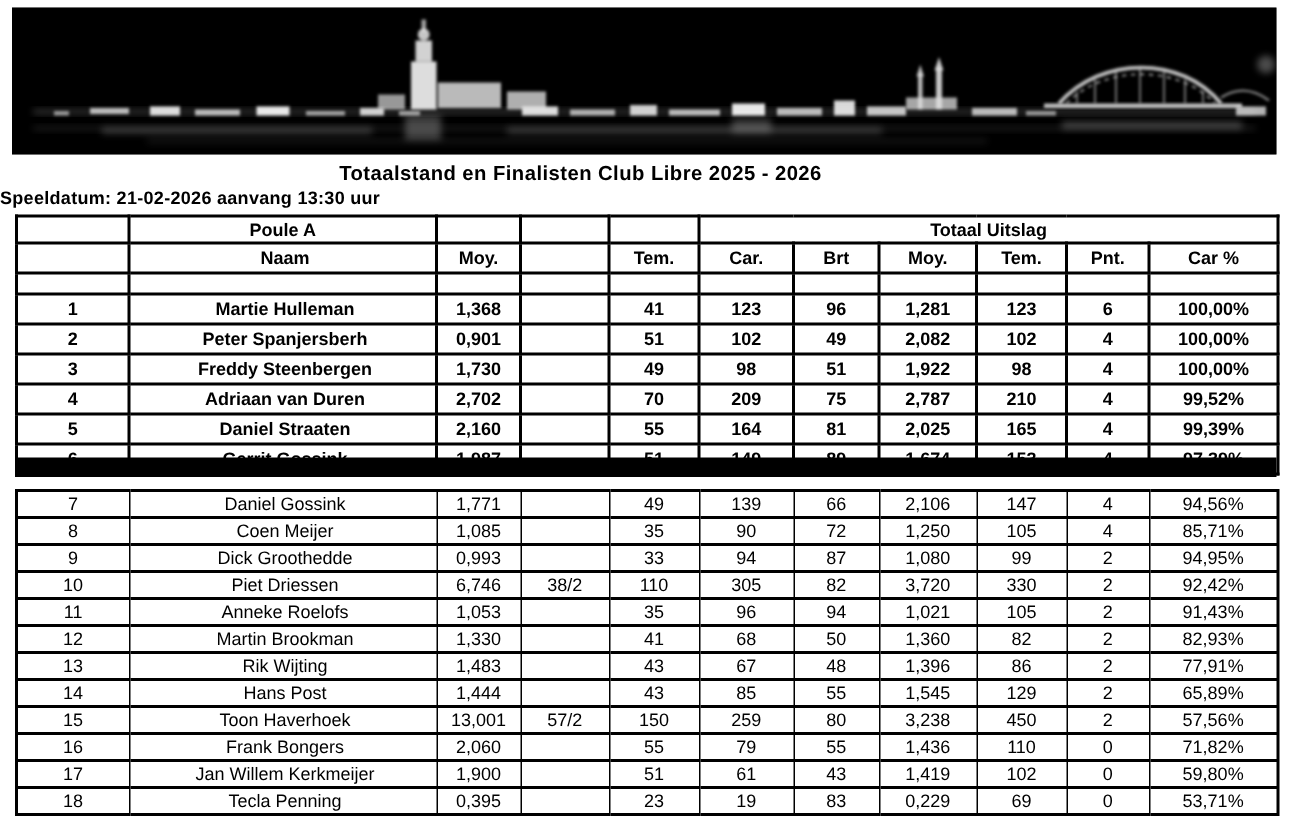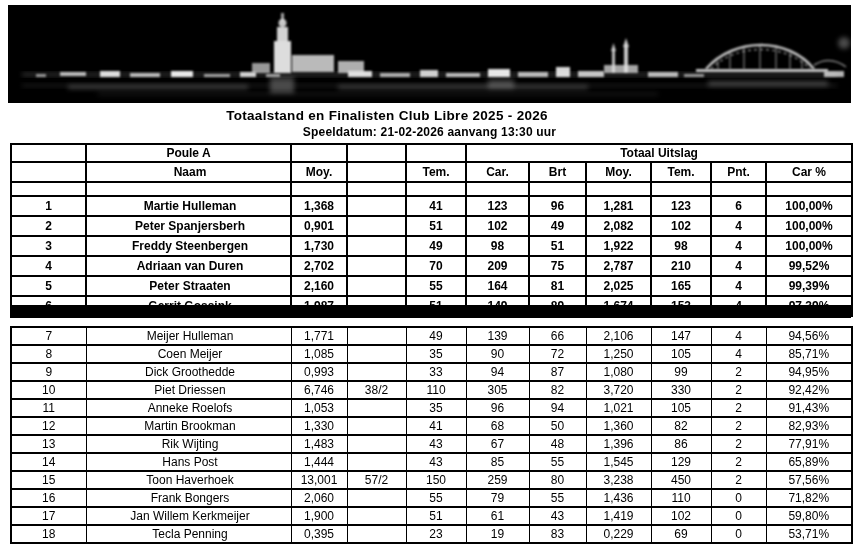--- a/index.html
+++ b/index.html
@@ -12,21 +12,21 @@
     position:absolute;left:8px;top:5px;width:843px;height:98px;
     background:#000;overflow:hidden;
   }
   .banner svg{display:block;}
   
   .title{
     position:absolute;left:0;top:108px;width:774px;text-align:center;
     font-size:13.5px;font-weight:bold;letter-spacing:.3px;
   }
   .subtitle{
-    position:absolute;left:0;top:125px;width:859px;text-align:center;
+    position:absolute;left:0;top:125px;width:859px;text-align:left;
     font-size:12px;font-weight:bold;letter-spacing:.2px;
   }
   
   table.tbl{
     position:absolute;left:10px;border-collapse:collapse;table-layout:fixed;
     width:841px;
   }
   #t1{top:143px;}
   #t2{top:326px;border:2px solid #000;}
   td{overflow:hidden;white-space:nowrap;vertical-align:middle;}
@@ -228,21 +228,21 @@
         <td class="c">70</td>
         <td class="c">209</td>
         <td class="c">75</td>
         <td class="c">2,787</td>
         <td class="c">210</td>
         <td class="c">4</td>
         <td class="c">99,52%</td>
       </tr>
       <tr>
         <td class="c">5</td>
-        <td class="l">Peter Straaten</td>
+        <td class="l">Daniel Straaten</td>
         <td class="c">2,160</td>
         <td class="c"></td>
         <td class="c">55</td>
         <td class="c">164</td>
         <td class="c">81</td>
         <td class="c">2,025</td>
         <td class="c">165</td>
         <td class="c">4</td>
         <td class="c">99,39%</td>
       </tr>
@@ -274,21 +274,21 @@
       <col style="width:63px">
       <col style="width:57px">
       <col style="width:65px">
     <col style="width:60px">
       <col style="width:55px">
       <col style="width:86px">
   </colgroup>
   <tbody id="others-body">
       <tr>
         <td class="c">7</td>
-        <td class="l">Meijer Hulleman</td>
+        <td class="l">Daniel Gossink</td>
         <td class="c">1,771</td>
         <td class="c"></td>
         <td class="c">49</td>
         <td class="c">139</td>
         <td class="c">66</td>
         <td class="c">2,106</td>
         <td class="c">147</td>
         <td class="c">4</td>
         <td class="c">94,56%</td>
       </tr>

